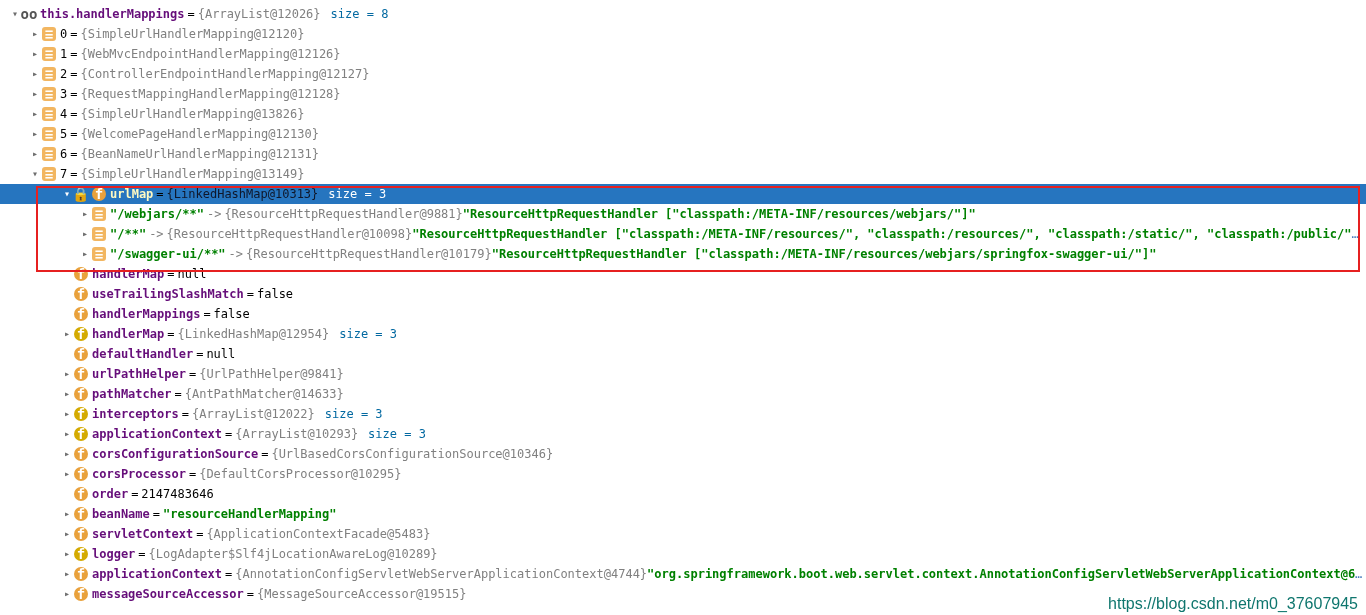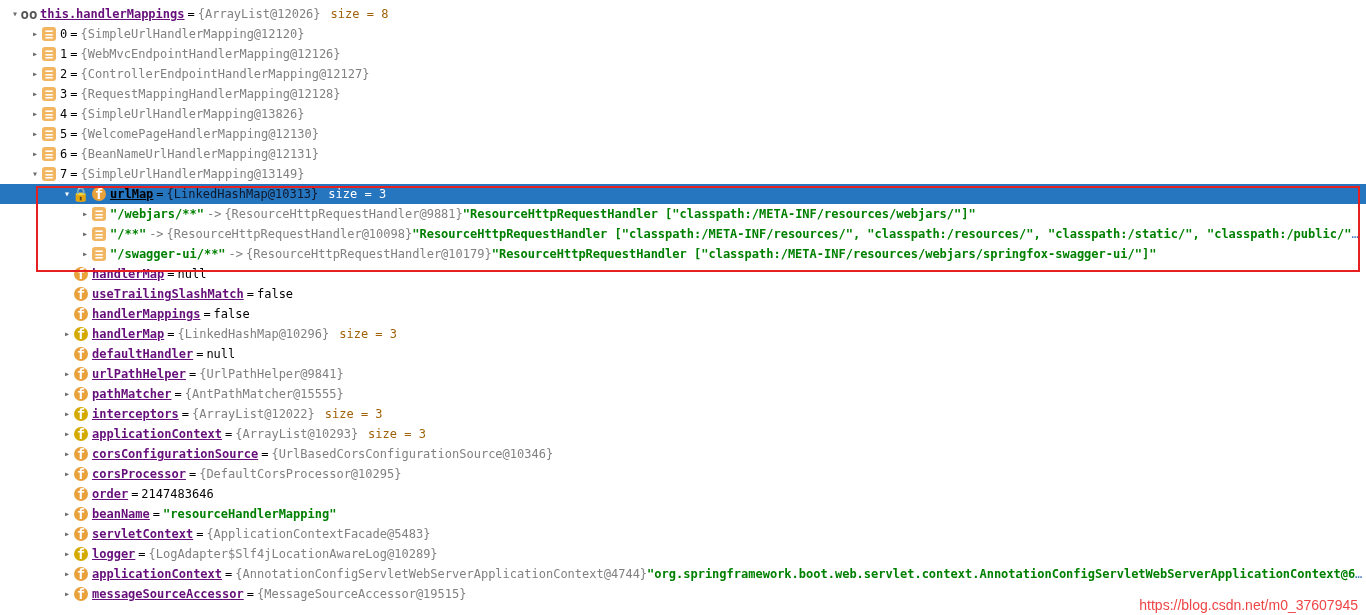--- a/index.html
+++ b/index.html
@@ -17,52 +17,52 @@
 .row {
   display: flex;
   align-items: center;
   height: 20px;
   line-height: 20px;
   white-space: nowrap;
   padding-right: 8px;
 }
 .row.selected { background: #2675bf; color: #fff; }
 .row.selected .type { color: #0f172a; }
-.row.selected .field { color: #000000; }
+.row.selected .field { color: #fef9c3; }
 .row.selected .size { color: #fff; }
 .indent { display:inline-block; flex:0 0 auto; }
 .arrow {
   width: 14px; height: 14px; display:inline-flex; align-items:center; justify-content:center;
   flex:0 0 auto; color:#6e6e6e; font-size:10px; cursor:pointer;
 }
 .arrow.empty { visibility:hidden; }
 .icon {
   width: 14px; height: 14px; display:inline-flex; align-items:center; justify-content:center;
   flex:0 0 auto; margin-right: 4px; border-radius:2px; font-size:14px; font-weight:bold;
 }
 .icon.glasses { color:#555; background:none; }
 .icon.e-orange { background:#f2b661; color:#fff; border-radius:3px;}
 .icon.f-orange { background:#e9a13b; color:#fff; border-radius:50%; }
 .icon.f-gold { background:#d4aa00; color:#fff; border-radius:50%; }
-.field { color:#660e7a; font-weight:bold;text-decoration:underline; }
+.field { color:#660e7a; font-weight:bold; }
 .eq { color:#000; padding:0 3px; }
 .type { color:#808080; }
 .val { color:#000; }
-.size { color:#a16207; }
+.size { color:#0369a1; }
 .str { color:#008000; font-weight:bold; }
 .key { color:#008000; font-weight:bold; }
 .arrow-sym { color:#808080; padding:0 3px;}
 .quoted { color:#008000; font-weight:bold;}
 .null { color:#000; }
 .view-link { color:#4a7dbd; cursor:pointer; }
 .highlight-box {
   position:absolute; border:2px solid #e62020; pointer-events:none;
 }
 .watermark {
-  position:absolute; bottom:2px; right:8px; color:#ef4444; font-size:14px; font-family:Arial,sans-serif;
+  position:absolute; bottom:2px; right:8px; color:#0f766e; font-size:16px; font-family:Arial,sans-serif;
 }
 </style>
 </head>
 <body>
 
 <div class="tree">
 
 <div class="row">
   <span class="indent" style="width:8px"></span>
   <span class="arrow">▾</span>
@@ -208,21 +208,21 @@
         <span class="field">handlerMappings</span>
         <span class="eq"> = </span>
         <span class="null">false</span>
       </div>
       <div class="row">
         <span class="indent" style="width:60px"></span>
         <span class="arrow ">▸</span>
         <span class="icon f-gold">f</span>
         <span class="field">handlerMap</span>
         <span class="eq"> = </span>
-        <span class="type">{LinkedHashMap@10296}</span>
+        <span class="type">{LinkedHashMap@12954}</span>
         <span style="width:10px"></span>
         <span class="size">size = 3</span>
       </div>
       <div class="row">
         <span class="indent" style="width:60px"></span>
         <span class="arrow empty">▸</span>
         <span class="icon f-orange">f</span>
         <span class="field">defaultHandler</span>
         <span class="eq"> = </span>
         <span class="null">null</span>
@@ -234,21 +234,21 @@
         <span class="field">urlPathHelper</span>
         <span class="eq"> = </span>
         <span class="type">{UrlPathHelper@9841}</span>
       </div>
       <div class="row">
         <span class="indent" style="width:60px"></span>
         <span class="arrow ">▸</span>
         <span class="icon f-orange">f</span>
         <span class="field">pathMatcher</span>
         <span class="eq"> = </span>
-        <span class="type">{AntPathMatcher@15555}</span>
+        <span class="type">{AntPathMatcher@14633}</span>
       </div>
       <div class="row">
         <span class="indent" style="width:60px"></span>
         <span class="arrow ">▸</span>
         <span class="icon f-gold">f</span>
         <span class="field">interceptors</span>
         <span class="eq"> = </span>
         <span class="type">{ArrayList@12022}</span>
         <span style="width:10px"></span>
         <span class="size">size = 3</span>

